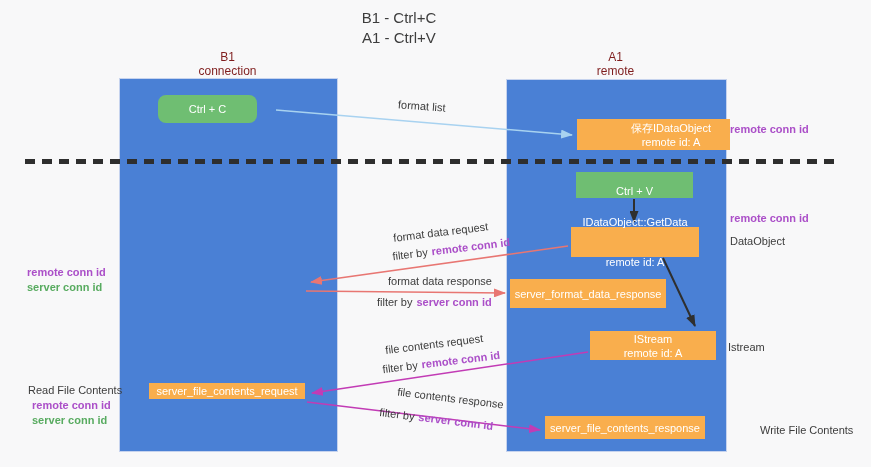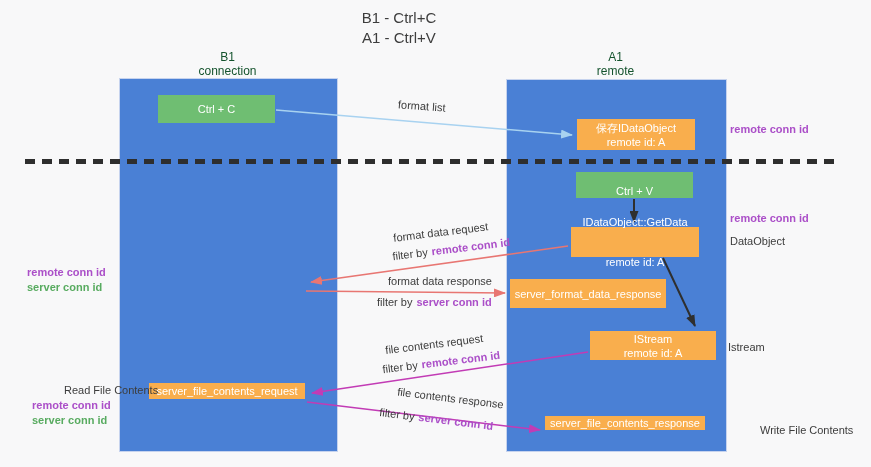--- a/index.html
+++ b/index.html
@@ -1,20 +1,20 @@
 <!DOCTYPE html>
 <html style="--background: #f8f8f9; --column-blue: #4a80d5; --box-green: #6fbe72; --box-orange: #f9ae4d; --purple-text: #ab4fc8; --green-text: #58ab60; --arrow-light-blue: #a8d2f0; --arrow-salmon: #e87672; --arrow-magenta: #c23bb5; --arrow-black: #2f2f2f; --divider: #2e2e2e;"><head>
 <meta charset="utf-8">
 <style>
   html,body{margin:0;padding:0;background:#eee;}
   .page{position:relative;width:871px;height:467px;background:var(--background,#f8f8f9);
         font-family:"Liberation Sans",sans-serif;overflow:hidden;}
   .title{position:absolute;top:8px;left:0;width:798px;text-align:center;
          font-size:15px;line-height:20px;color:#3d3d3d;}
-  .col-header{position:absolute;top:50px;text-align:center;font-size:12px;line-height:14px;color:#14532d;}
+  .col-header{position:absolute;top:50px;text-align:center;font-size:12px;line-height:14px;color:#7f1d1d;}
   .col{position:absolute;background:var(--column-blue,#4a80d5);border:1px solid #c6d3ee;}
   .divider{position:absolute;left:25px;top:159px;width:815px;height:5px;
            background:repeating-linear-gradient(90deg,var(--divider,#2e2e2e) 0 10px,transparent 10px 17px);}
   .arrows{position:absolute;left:0;top:0;pointer-events:none;}
   .box{position:absolute;display:flex;flex-direction:column;align-items:center;justify-content:center;
        color:#fff;text-align:center;font-size:11px;line-height:14px;}
   .green{background:var(--box-green,#6fbe72);}
   .orange{background:var(--box-orange,#f9ae4d);}
   .arrow-label{position:absolute;font-size:11px;color:#3c3c3c;white-space:nowrap;}
   .side-label{position:absolute;font-size:11px;color:#3c3c3c;white-space:nowrap;line-height:15px;}
@@ -63,25 +63,25 @@
     </defs>
     <line x1="276" y1="110" x2="572" y2="135" style="stroke:var(--arrow-light-blue,#a8d2f0)" stroke-width="1.5" marker-end="url(#mk-blue)"></line>
     <line x1="634" y1="199" x2="634" y2="222" style="stroke:var(--arrow-black,#2f2f2f)" stroke-width="2" marker-end="url(#mk-black)"></line>
     <line x1="663" y1="258" x2="695" y2="326" style="stroke:var(--arrow-black,#2f2f2f)" stroke-width="2" marker-end="url(#mk-black)"></line>
     <line x1="568" y1="246" x2="311" y2="282" style="stroke:var(--arrow-salmon,#e87672)" stroke-width="1.5" marker-end="url(#mk-salmon)"></line>
     <line x1="306" y1="291" x2="505" y2="293" style="stroke:var(--arrow-salmon,#e87672)" stroke-width="1.5" marker-end="url(#mk-salmon)"></line>
     <line x1="588" y1="352" x2="312" y2="393" style="stroke:var(--arrow-magenta,#c23bb5)" stroke-width="1.5" marker-end="url(#mk-magenta)"></line>
     <line x1="307" y1="402" x2="540" y2="430" style="stroke:var(--arrow-magenta,#c23bb5)" stroke-width="1.5" marker-end="url(#mk-magenta)"></line>
   </svg>
 
-  <div class="box green" style="left:158px;top:95px;width:117px;height:28px;">
+  <div class="box green" style="left:158px;top:95px;width:99px;height:28px;border-radius:8px;">
     <div>Ctrl + C</div>
   </div>
 
-  <div class="box orange" style="left:577px;top:119px;width:118px;height:31px;">
+  <div class="box orange" style="left:577px;top:119px;width:118px;height:31px;padding-left:35px;">
     <div>保存IDataObject</div>
     <div>remote id: A</div>
   </div>
 
   <div class="box green" style="left:576px;top:172px;width:117px;height:26px;justify-content:flex-end;">
     <div>Ctrl + V</div>
   </div>
 
   <div class="box orange" style="left:571px;top:227px;width:128px;height:30px;gap:26px;">
     <div>IDataObject::GetData</div>
@@ -95,21 +95,21 @@
 
   <div class="box orange" style="left:590px;top:331px;width:126px;height:29px;">
     <div>IStream</div>
     <div>remote id: A</div>
   </div>
 
   <div class="box orange" style="left:149px;top:383px;width:156px;height:16px;">
     <div>server_file_contents_request</div>
   </div>
 
-  <div class="box orange" style="left:545px;top:416px;width:160px;height:14px;">
+  <div class="box orange" style="left:545px;top:416px;width:160px;height:23px;">
     <div>server_file_contents_response</div>
   </div>
 
   <div class="arrow-label" style="left:398px;top:100px;transform:rotate(4deg);">format list</div>
 
   <div class="arrow-label" style="left:393px;top:226px;transform:rotate(-7deg);">format data request</div>
   <div class="arrow-label" style="left:392px;top:243px;transform:rotate(-7deg);">
     <span class="pre">filter by</span><span class="purple">remote conn id</span>
   </div>
 
@@ -132,19 +132,19 @@
   <div class="side-label purple" style="left:730px;top:211px;">remote conn id</div>
   <div class="side-label" style="left:730px;top:234px;">DataObject</div>
   <div class="side-label" style="left:728px;top:340px;">Istream</div>
   <div class="side-label" style="left:760px;top:423px;">Write File Contents</div>
 
   <div class="side-label" style="left:27px;top:265px;">
     <div class="purple">remote conn id</div>
     <div class="greentext">server conn id</div>
   </div>
 
-  <div class="side-label" style="left:28px;top:383px;margin-left:36px;">Read File Contents</div>
+  <div class="side-label" style="left:28px;top:383px;">Read File Contents</div>
   <div class="side-label" style="left:32px;top:398px;">
     <div class="purple">remote conn id</div>
     <div class="greentext">server conn id</div>
   </div>
 
 </div>
 
 </body></html>

